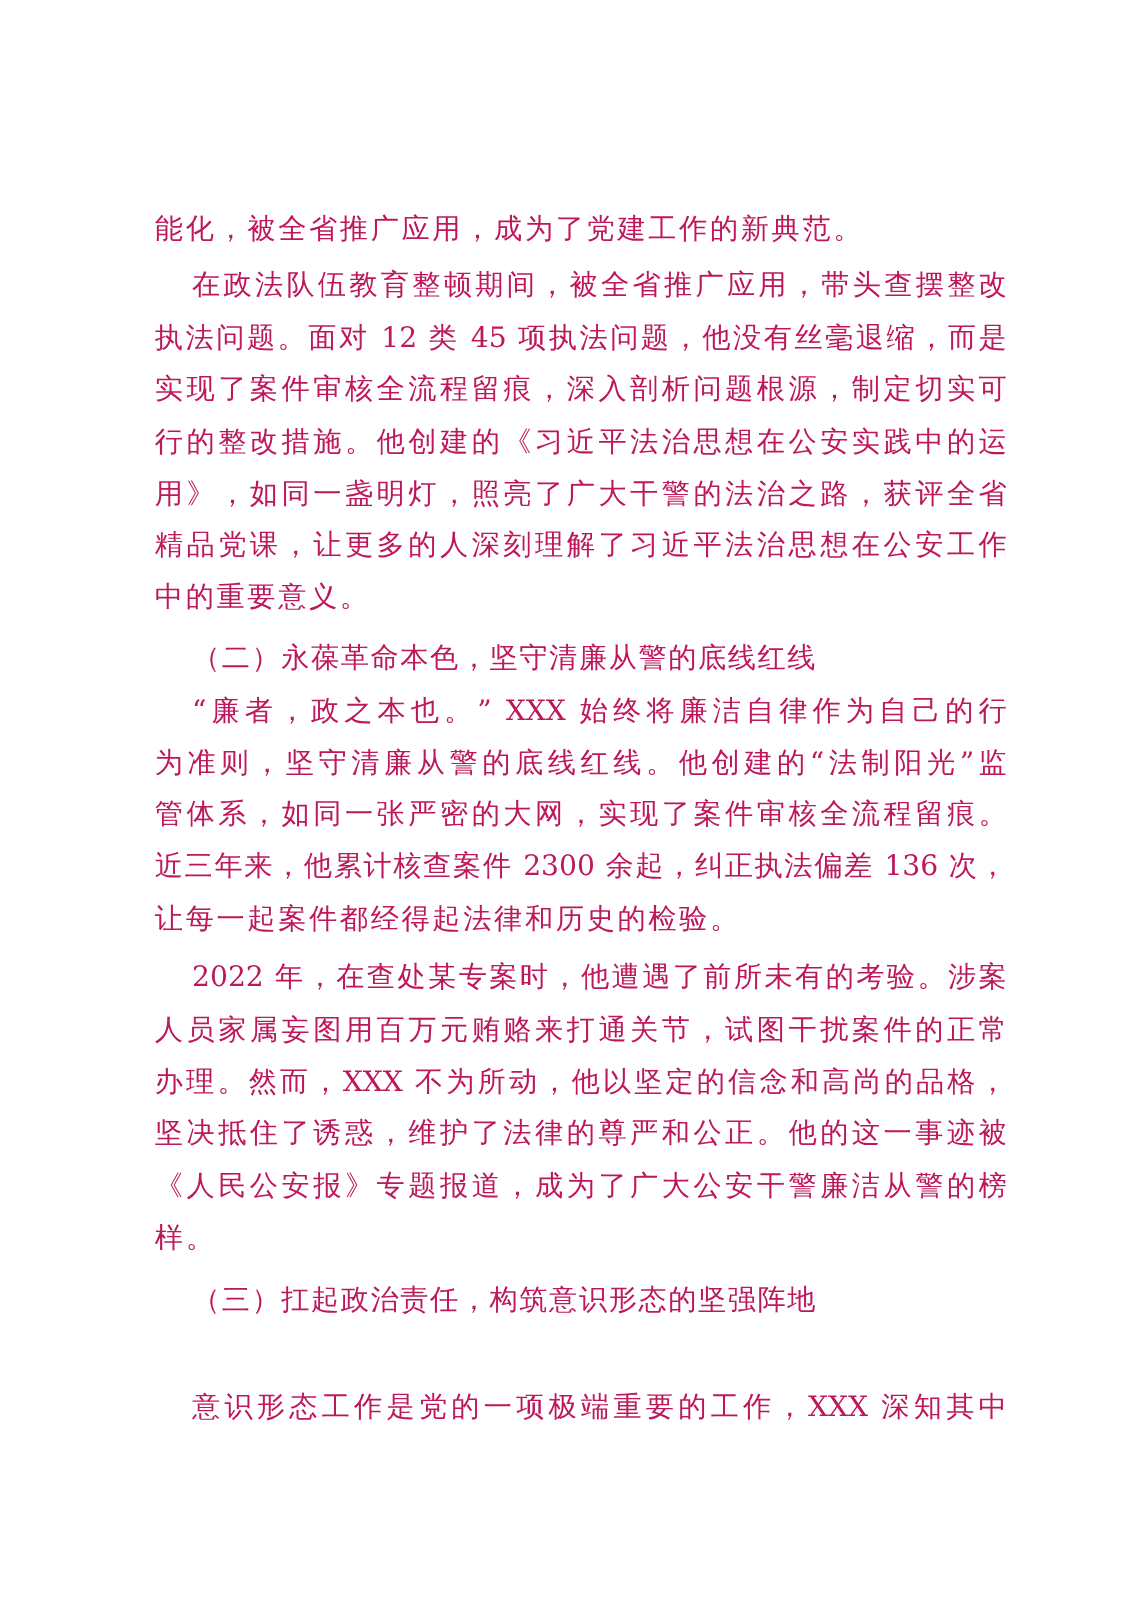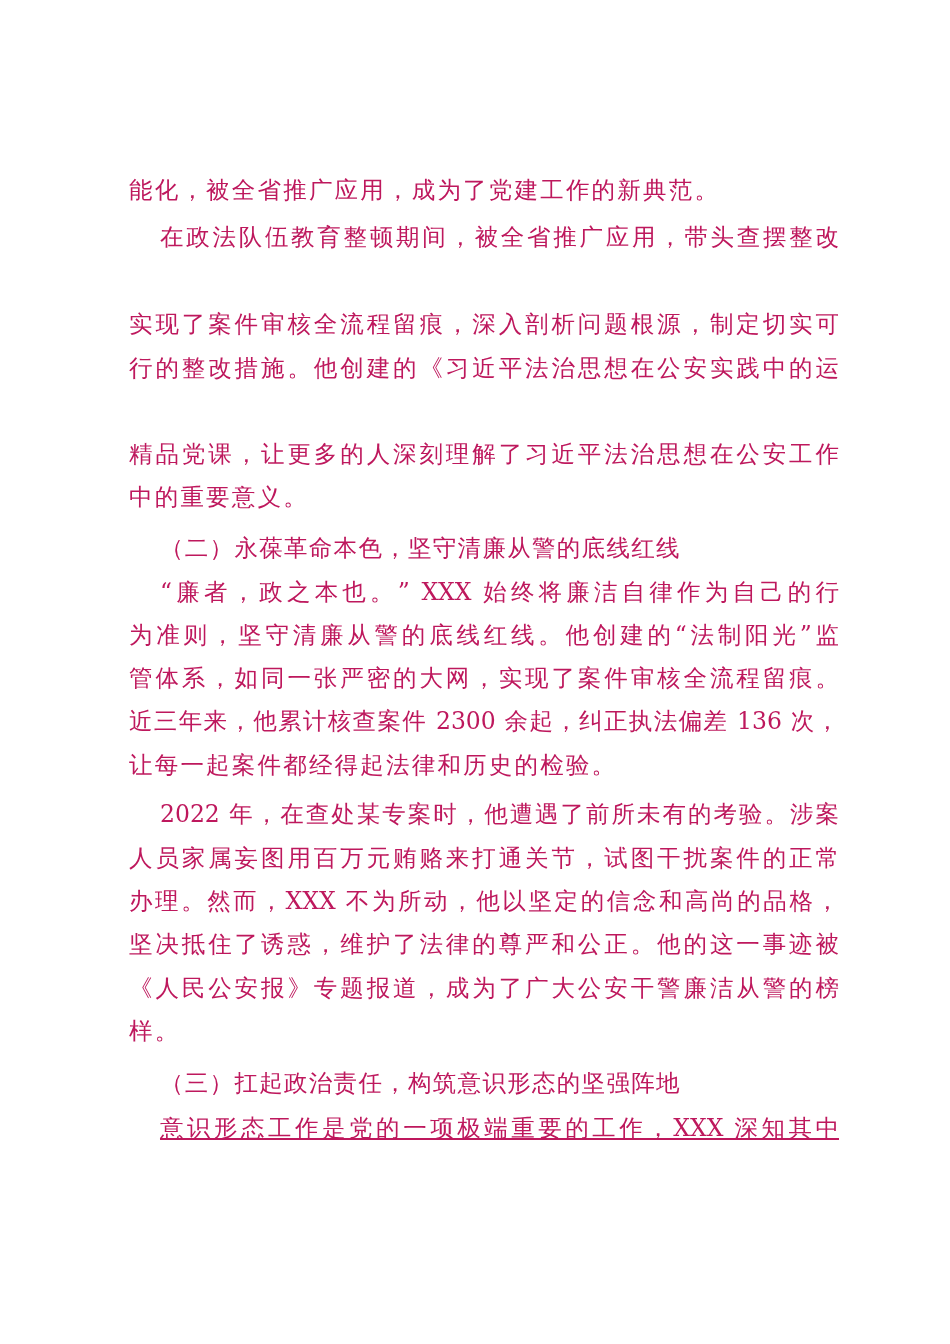--- a/index.html
+++ b/index.html
@@ -40,36 +40,38 @@
     }
     .indent { left: 160px; width: 679px; }
     .heading-indent { left: 160px; width: auto; letter-spacing: 1.3px; }
   </style>
 </head>
 <body>
 
 <div class="page">
   <div class="line" style="top:174px;">能化，被全省推广应用，成为了党建工作的新典范。</div>
   <div class="line justify indent" style="top:221px;">在政法队伍教育整顿期间，被全省推广应用，带头查摆整改</div>
+  <div class="line justify" style="top:265px;">执法问题。面对 12 类 45 项执法问题，他没有丝毫退缩，而是</div>
   <div class="line justify" style="top:308px;">实现了案件审核全流程留痕，深入剖析问题根源，制定切实可</div>
   <div class="line justify" style="top:352px;">行的整改措施。他创建的《习近平法治思想在公安实践中的运</div>
+  <div class="line justify" style="top:395px;">用》，如同一盏明灯，照亮了广大干警的法治之路，获评全省</div>
   <div class="line" style="top:481px;">中的重要意义。</div>
   <div class="line justify" style="top:438px;">精品党课，让更多的人深刻理解了习近平法治思想在公安工作</div>
 
   <div class="line heading-indent" style="top:532px;">（二）永葆革命本色，坚守清廉从警的底线红线</div>
 
   <div class="line justify indent" style="top:576px;">“廉者，政之本也。” XXX 始终将廉洁自律作为自己的行</div>
   <div class="line justify" style="top:619px;">为准则，坚守清廉从警的底线红线。他创建的“法制阳光”监</div>
   <div class="line justify" style="top:662px;">管体系，如同一张严密的大网，实现了案件审核全流程留痕。</div>
   <div class="line justify" style="top:705px;">近三年来，他累计核查案件 2300 余起，纠正执法偏差 136 次，</div>
   <div class="line" style="top:749px;">让每一起案件都经得起法律和历史的检验。</div>
 
   <div class="line justify indent" style="top:798px;">2022 年，在查处某专案时，他遭遇了前所未有的考验。涉案</div>
   <div class="line justify" style="top:842px;">人员家属妄图用百万元贿赂来打通关节，试图干扰案件的正常</div>
   <div class="line justify" style="top:928px;">坚决抵住了诱惑，维护了法律的尊严和公正。他的这一事迹被</div>
   <div class="line justify" style="top:885px;">办理。然而，XXX 不为所动，他以坚定的信念和高尚的品格，</div>
   <div class="line justify" style="top:972px;">《人民公安报》专题报道，成为了广大公安干警廉洁从警的榜</div>
   <div class="line" style="top:1015px;">样。</div>
 
   <div class="line heading-indent" style="top:1067px;">（三）扛起政治责任，构筑意识形态的坚强阵地</div>
 
-  <div class="line justify indent" style="top:1112px;text-decoration:underline;">意识形态工作是党的一项极端重要的工作，XXX 深知其中</div>
+  <div class="line justify indent" style="top:1156px;">意识形态工作是党的一项极端重要的工作，XXX 深知其中</div>
 </div>
 
 </body></html>

